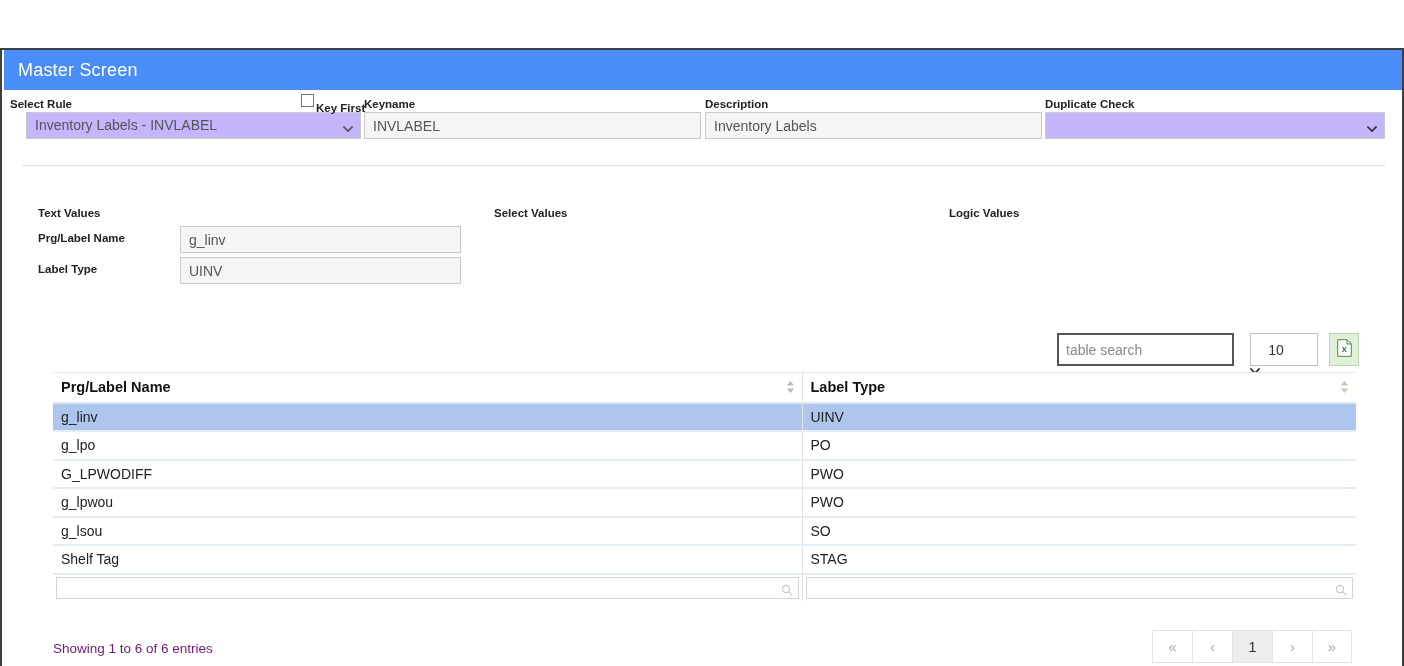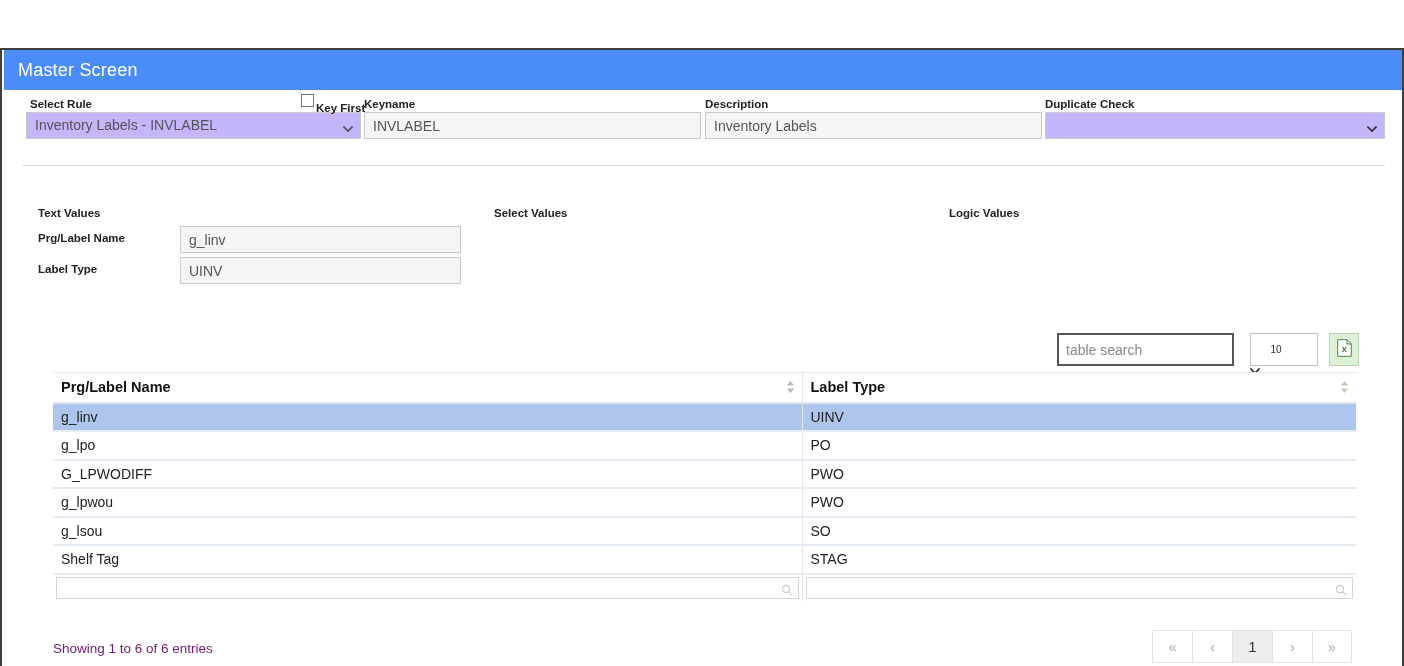--- a/index.html
+++ b/index.html
@@ -154,21 +154,21 @@
   select.len {
     width: 68px;
     height: 33px;
     box-sizing: border-box;
     border: 1px solid #bfbfbf;
     background: #ffffff;
     -webkit-appearance: none;
     -moz-appearance: none;
     appearance: none;
     font-family: "Liberation Sans", sans-serif;
-    font-size: 10px;
+    font-size: 14px;
     color: #333333;
     text-align: center;
     text-align-last: center;
     padding-right: 16px;
   }
 
   .xls-btn {
     position: absolute;
     left: 1327px;
     top: 283px;
@@ -305,21 +305,21 @@
 </style>
 </head>
 <body>
 
 <div id="app">
 
   <div class="titlebar">
     <div class="title">Master Screen</div>
   </div>
 
-  <div class="form-label" style="left:28px; top:47px;">Select Rule</div>
+  <div class="form-label" style="left:8px; top:47px;">Select Rule</div>
   <div class="sel-wrap" style="left:24px; top:62px; width:335px; height:27px;">
     <select class="ctrl" style="position:absolute; left:0; top:0; width:335px;">
       <option>Inventory Labels - INVLABEL</option>
     </select>
     <span class="chev">
       <svg viewBox="0 0 10 10" width="10" height="10">
           <path d="M1 3 L5 7 L9 3" stroke="#555" stroke-width="1.6" fill="none" stroke-linecap="square"></path>
         </svg>
     </span>
   </div>

